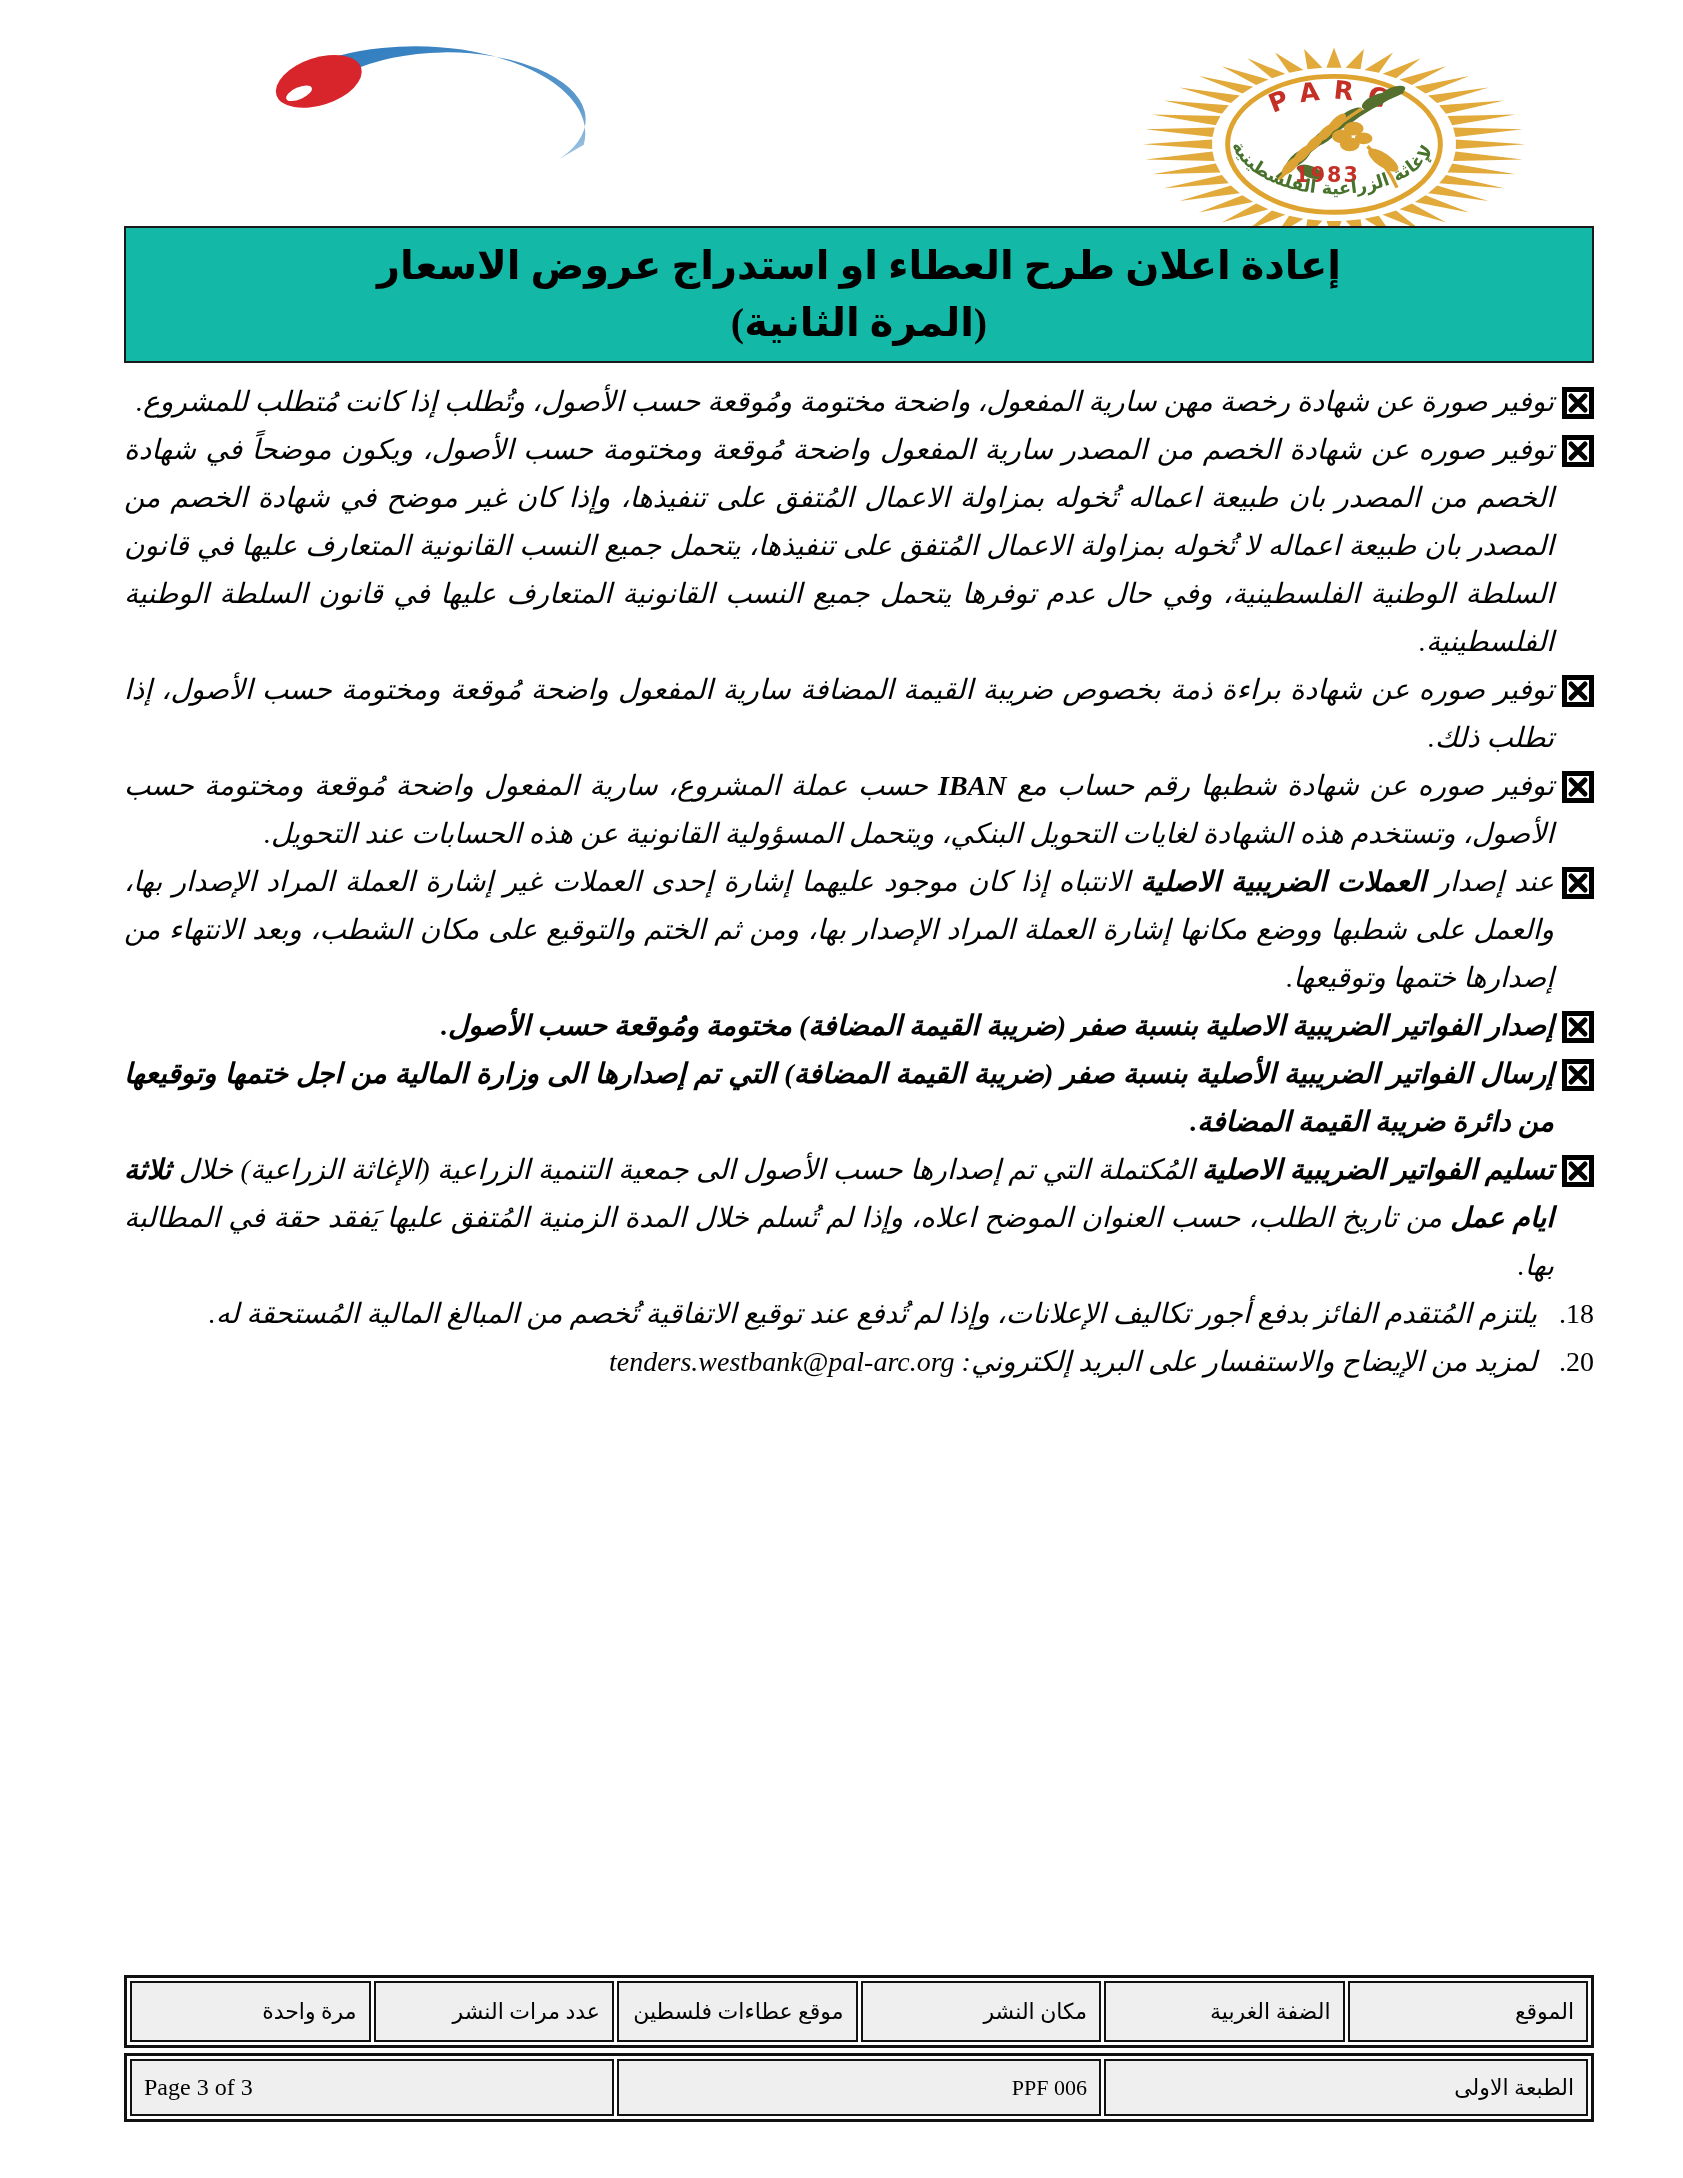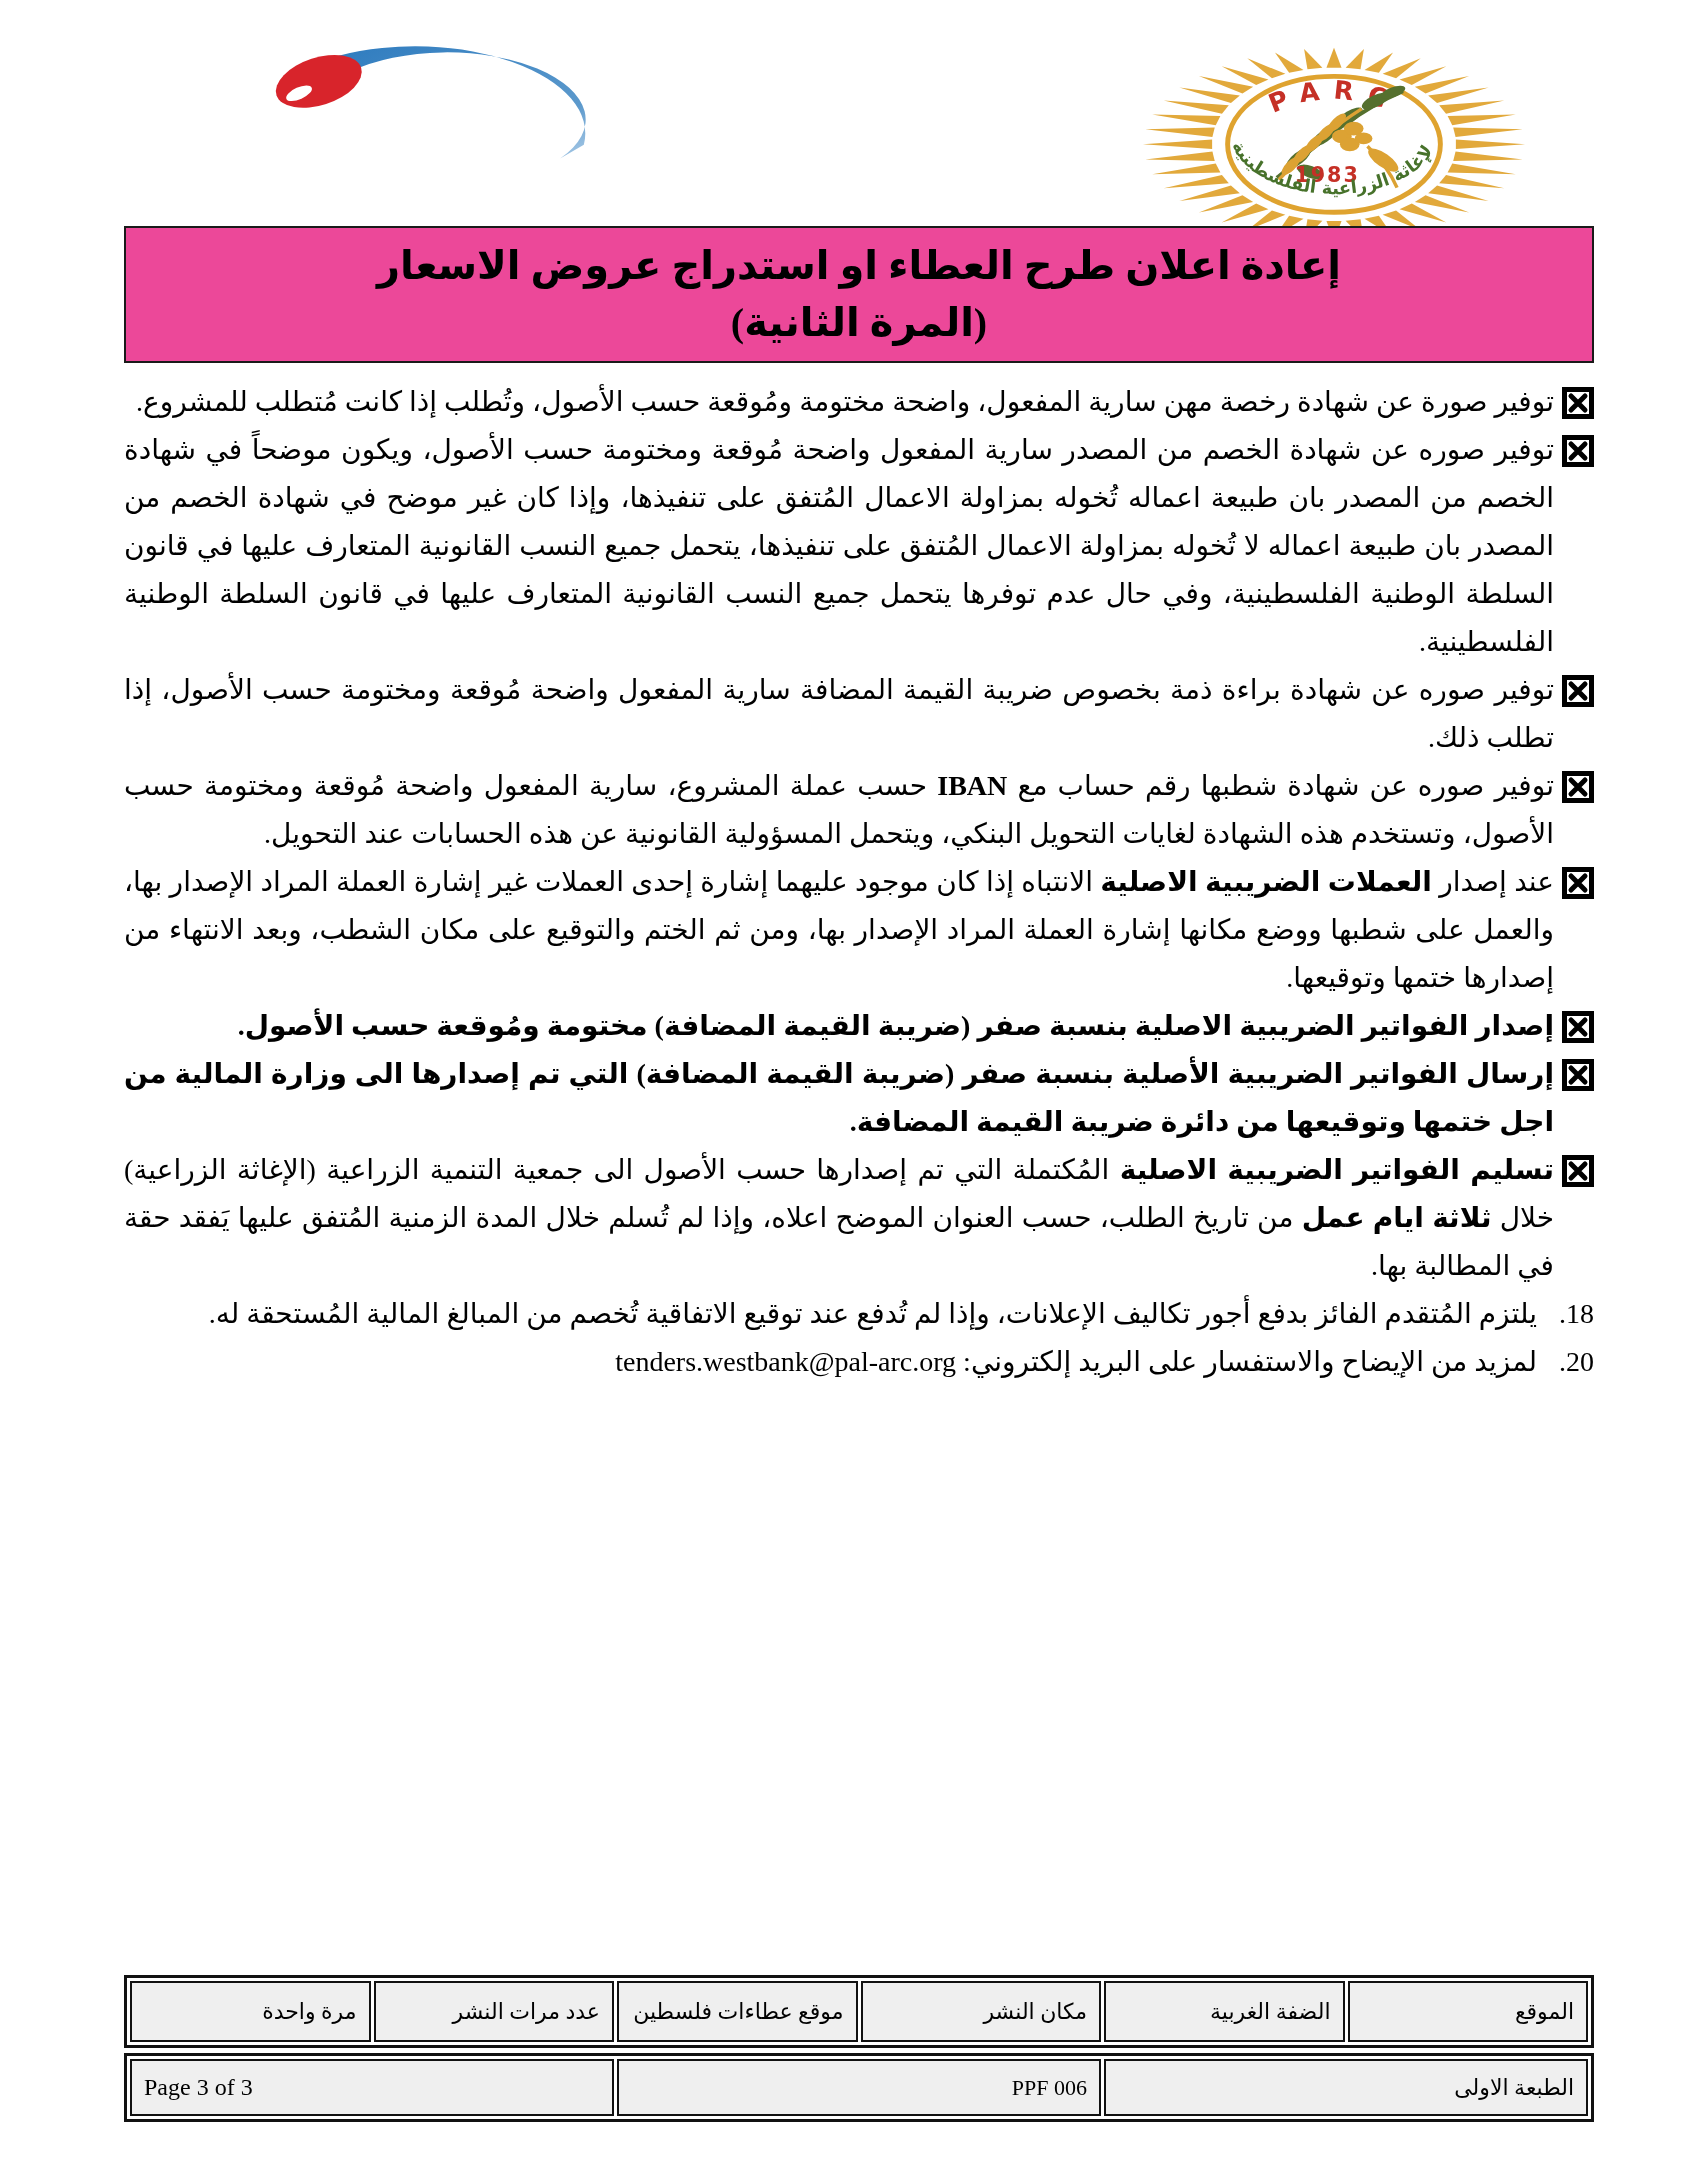--- a/index.html
+++ b/index.html
@@ -9,34 +9,34 @@
     font-family:"Liberation Serif","DejaVu Sans",serif;
     color:#000;
   }
   
   .logos{position:absolute;top:22px;left:119px;right:87px;height:216px;}
   .jica-logo{position:absolute;left:71px;top:6px;}
   .parc-logo{position:absolute;right:65px;top:0;}
   
   .title-box{
     position:absolute;top:226px;left:124px;width:1470px;height:137px;box-sizing:border-box;
-    background:#ec4899;border:2px solid #1a1a1a;
+    background:#14b8a6;border:2px solid #1a1a1a;
     display:flex;flex-direction:column;justify-content:center;align-items:center;
     font-weight:bold;font-size:40px;line-height:1.42;text-align:center;
   }
   
   .items{
     position:absolute;top:378px;left:124px;width:1470px;
     font-size:28px;line-height:48px;
   }
   .item{display:flex;align-items:flex-start;}
   .item .bullet{flex:0 0 40px;padding-top:9px;}
   .item .bullet svg{display:block;}
   .item .num{flex:0 0 57px;white-space:nowrap;}
-  .item p{margin:0;flex:1;text-align:justify;}
+  .item p{margin:0;flex:1;text-align:justify;font-style:italic;}
   .item p.lastline-free{text-align:right;}
   b{font-weight:bold;}
   
   .footer{position:absolute;top:1975px;left:124px;width:1470px;}
   .footer table{
     width:100%;table-layout:fixed;border-collapse:separate;border-spacing:3px;
     border:3px solid #111;background:#fff;
   }
   .footer table + table{margin-top:5px;}
   .footer td{

